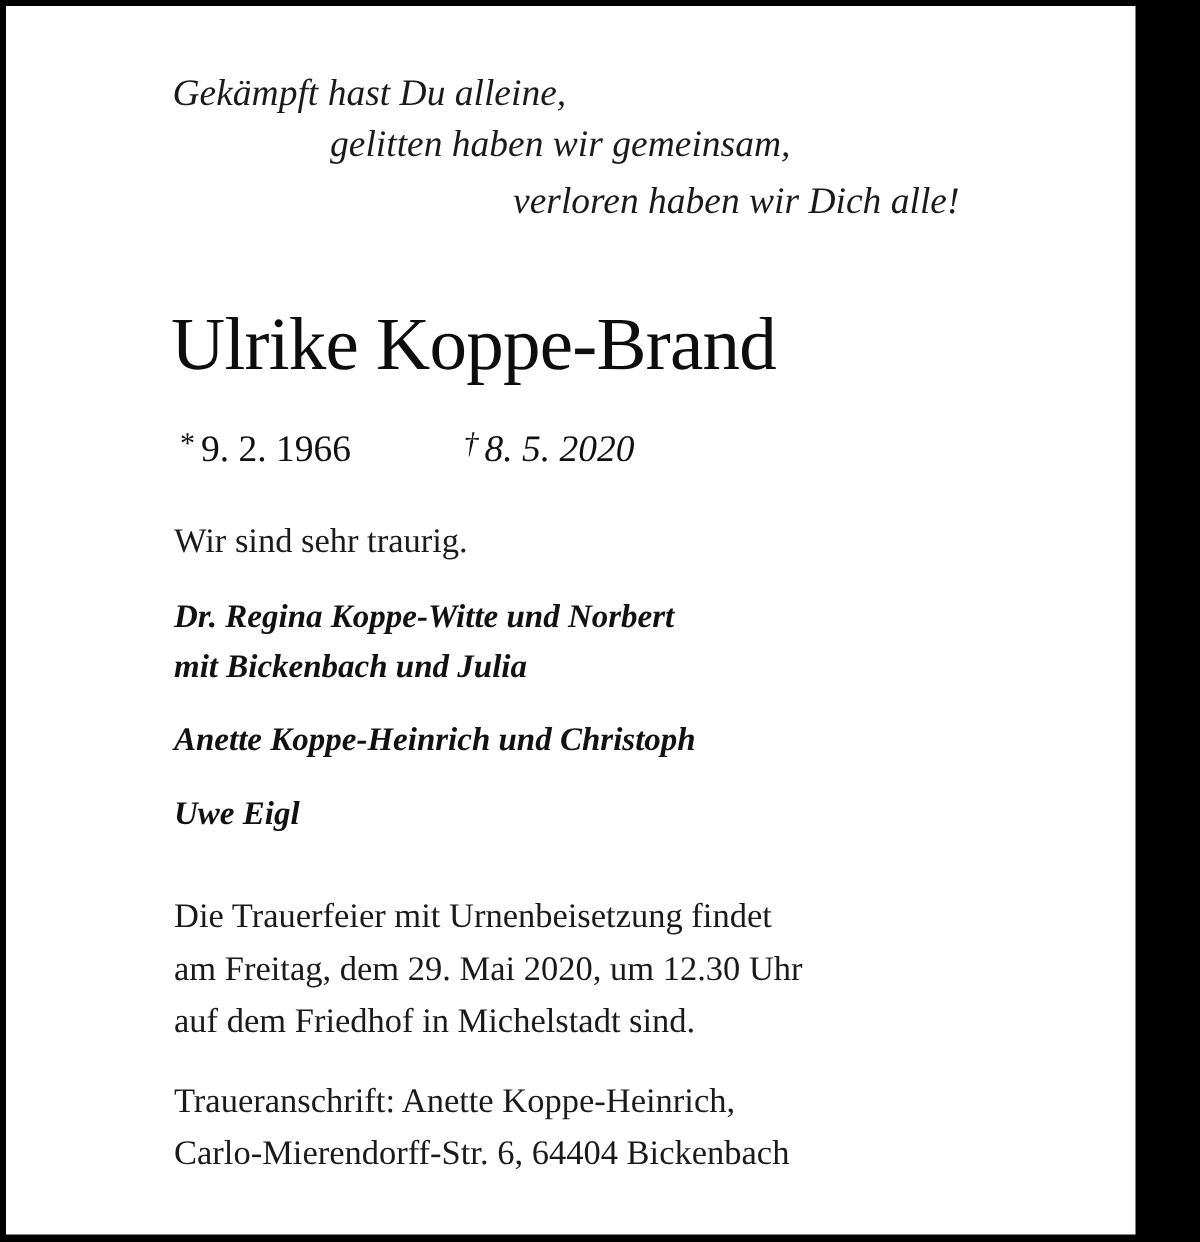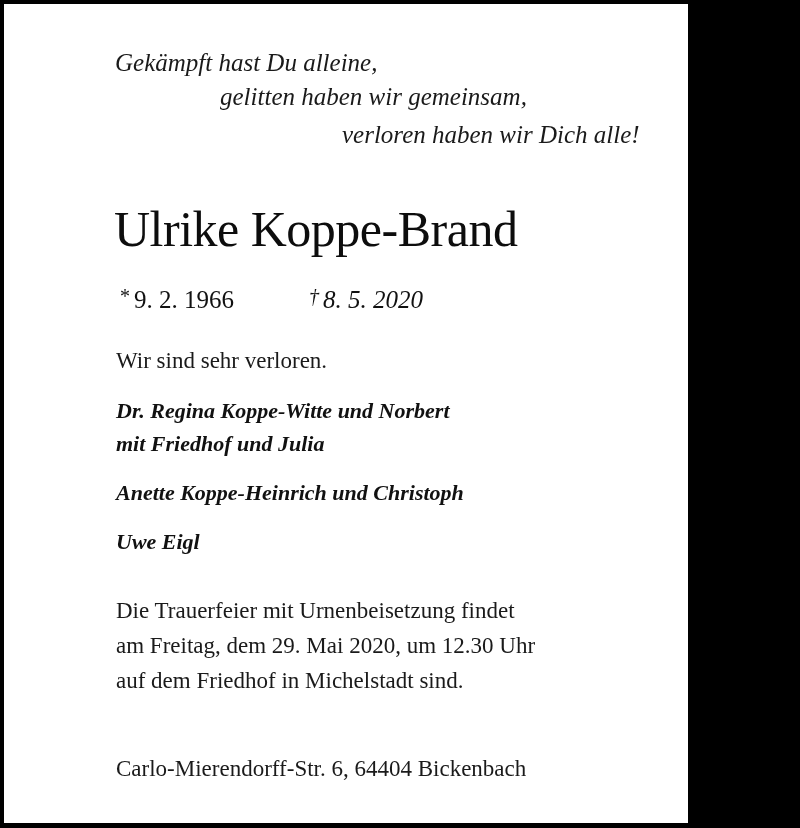--- a/index.html
+++ b/index.html
@@ -1,18 +1,18 @@
 <!DOCTYPE html>
 <html><head>
 <meta charset="utf-8">
 <style>
   html, body { margin: 0; padding: 0; background: #000; }
   body { width: 800px; height: 828px; position: relative; overflow: hidden; }
   .card {
-    position: absolute; left: 4px; top: 4px; width: 684px; height: 819px;
+    position: absolute; left: 4px; top: 4px; width: 753px; height: 819px;
     background: #fff; color: #111;
     font-family: "DejaVu Serif", "Liberation Serif", serif;
   }
   .motto {
     position: absolute; left: 0; top: 42px; width: 100%;
     font-family: "Liberation Serif", serif; font-style: italic;
     font-size: 25px; line-height: 34px; color: #1a1a1a;
   }
   .motto div { position: absolute; white-space: nowrap; }
   .m1 { left: 111px; top: 0; }
@@ -50,25 +50,26 @@
 
   <div class="dates">
     <span class="born">
       <span class="sym">*</span><span>9. 2. 1966</span>
     </span>
     <span class="died">
       <span class="sym">†</span><span>8. 5. 2020</span>
     </span>
   </div>
 
-  <div class="body" style="top:340px">Wir sind sehr verloren.</div>
+  <div class="body" style="top:340px">Wir sind sehr traurig.</div>
 
   <div class="body bold" style="top:390px">Dr. Regina Koppe-Witte und Norbert</div>
-  <div class="body bold" style="top:423px">mit Friedhof und Julia</div>
+  <div class="body bold" style="top:423px">mit Bickenbach und Julia</div>
   <div class="body bold" style="top:472px">Anette Koppe-Heinrich und Christoph</div>
   <div class="body" style="top:590px">Die Trauerfeier mit Urnenbeisetzung findet</div>
 
   <div class="body bold" style="top:521px">Uwe Eigl</div>
   <div class="body" style="top:625px">am Freitag, dem 29. Mai 2020, um 12.30 Uhr</div>
   <div class="body" style="top:660px">auf dem Friedhof in Michelstadt sind.</div>
 
+  <div class="body" style="top:713px">Traueranschrift: Anette Koppe-Heinrich,</div>
   <div class="body" style="top:748px">Carlo-Mierendorff-Str. 6, 64404 Bickenbach</div>
 </div>
 
 </body></html>

